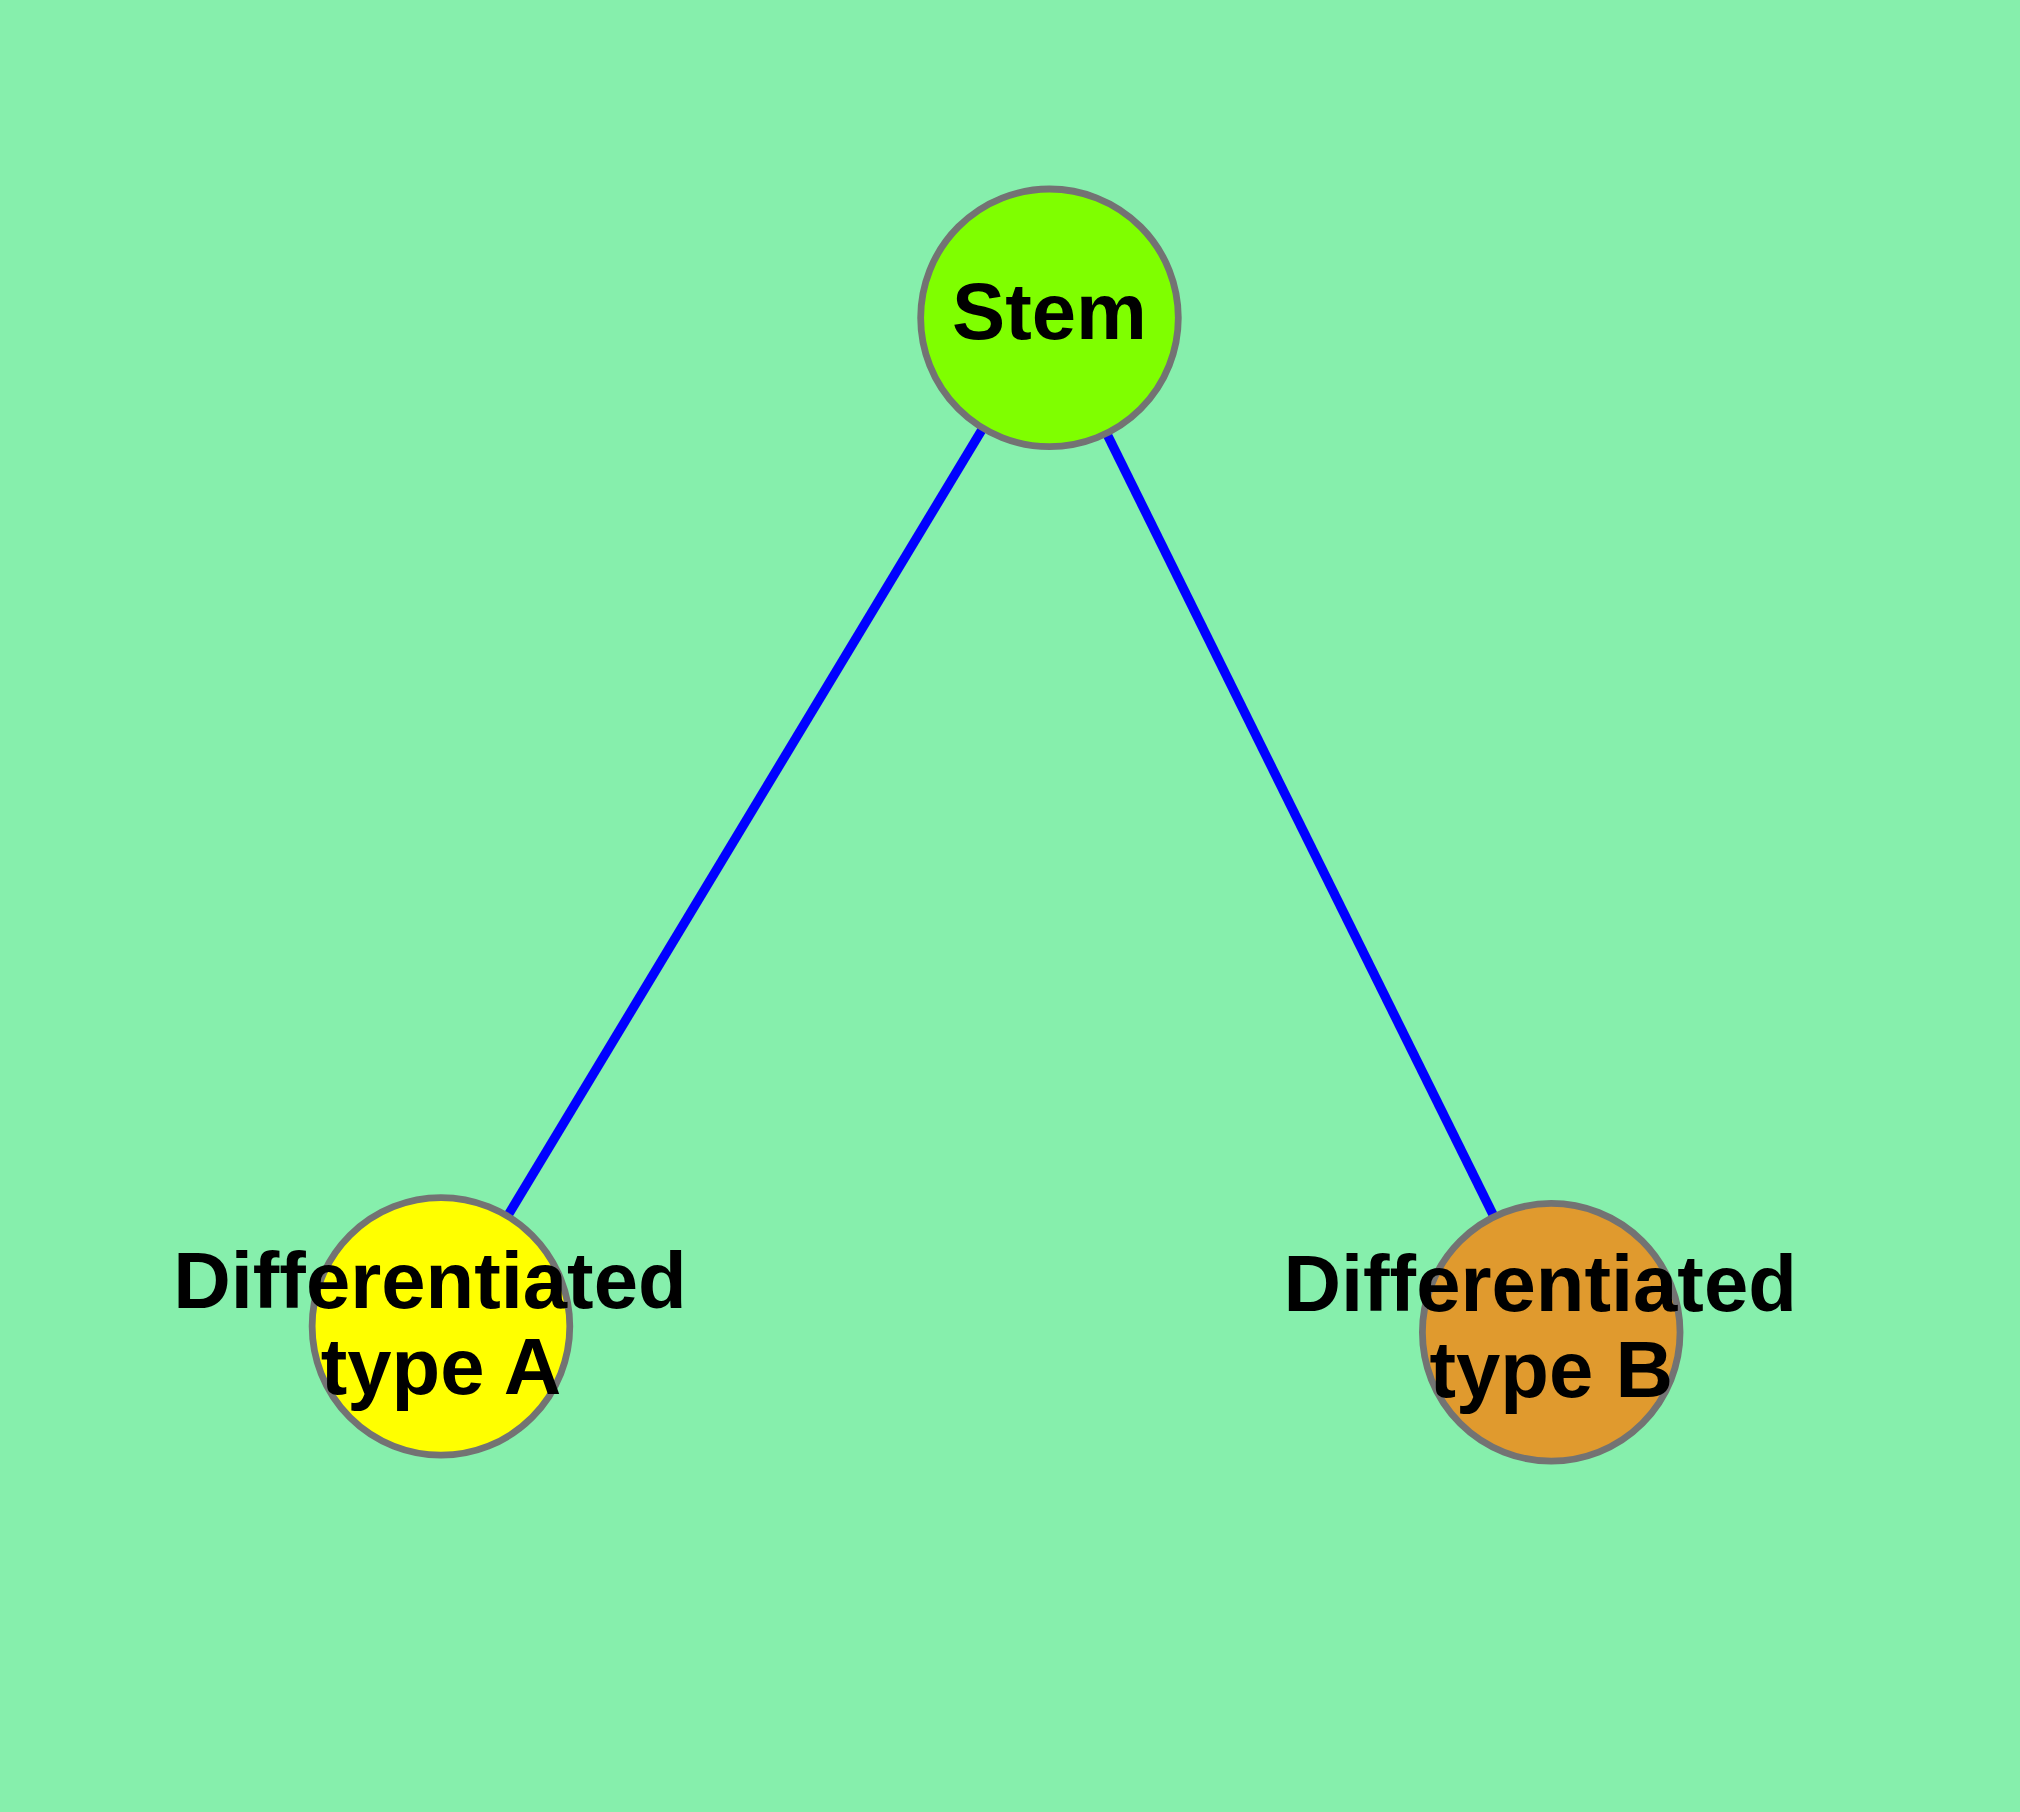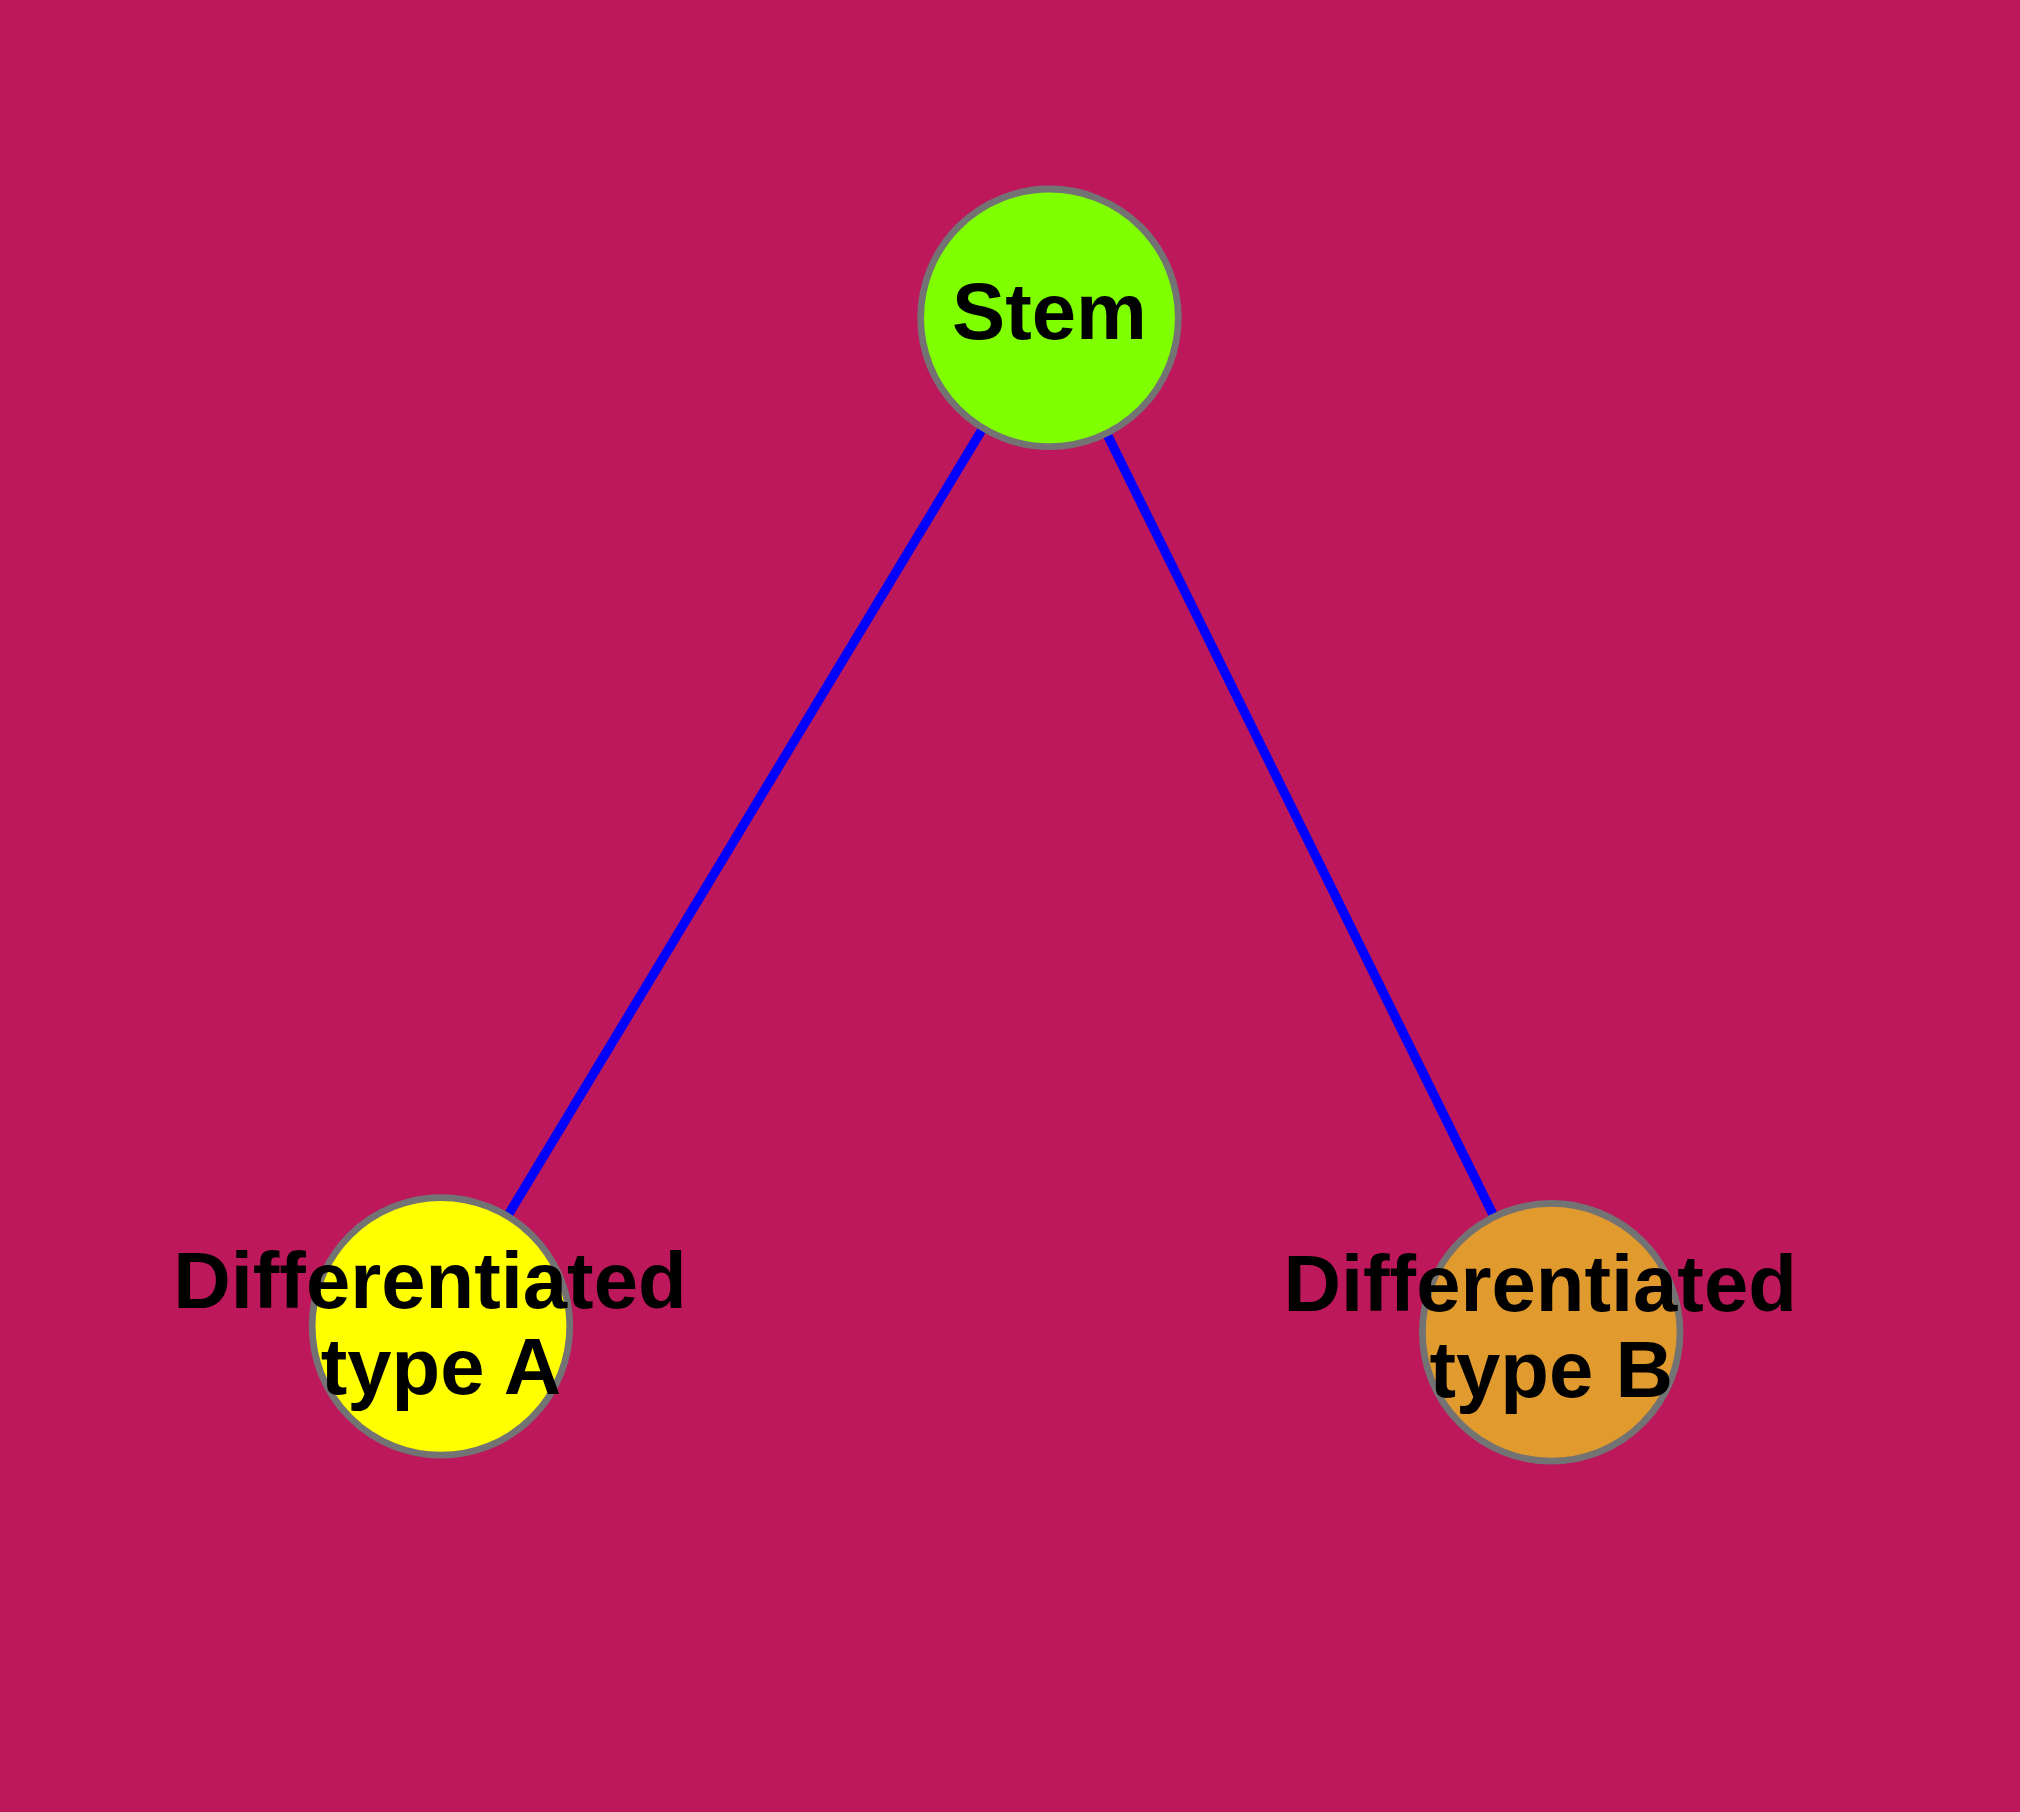--- a/index.html
+++ b/index.html
@@ -4,21 +4,21 @@
 <style>
   html, body {
     margin: 0;
     padding: 0;
     background: #ccccfc;
   }
   #stage {
     position: relative;
     width: 2021px;
     height: 1812px;
-    background: #be185d;
+    background: #86efac;
     overflow: hidden;
     font-family: "Liberation Sans", "DejaVu Sans", sans-serif;
   }
   #graph-svg {
     position: absolute;
     left: 0;
     top: 0;
     width: 2021px;
     height: 1812px;
     display: block;

